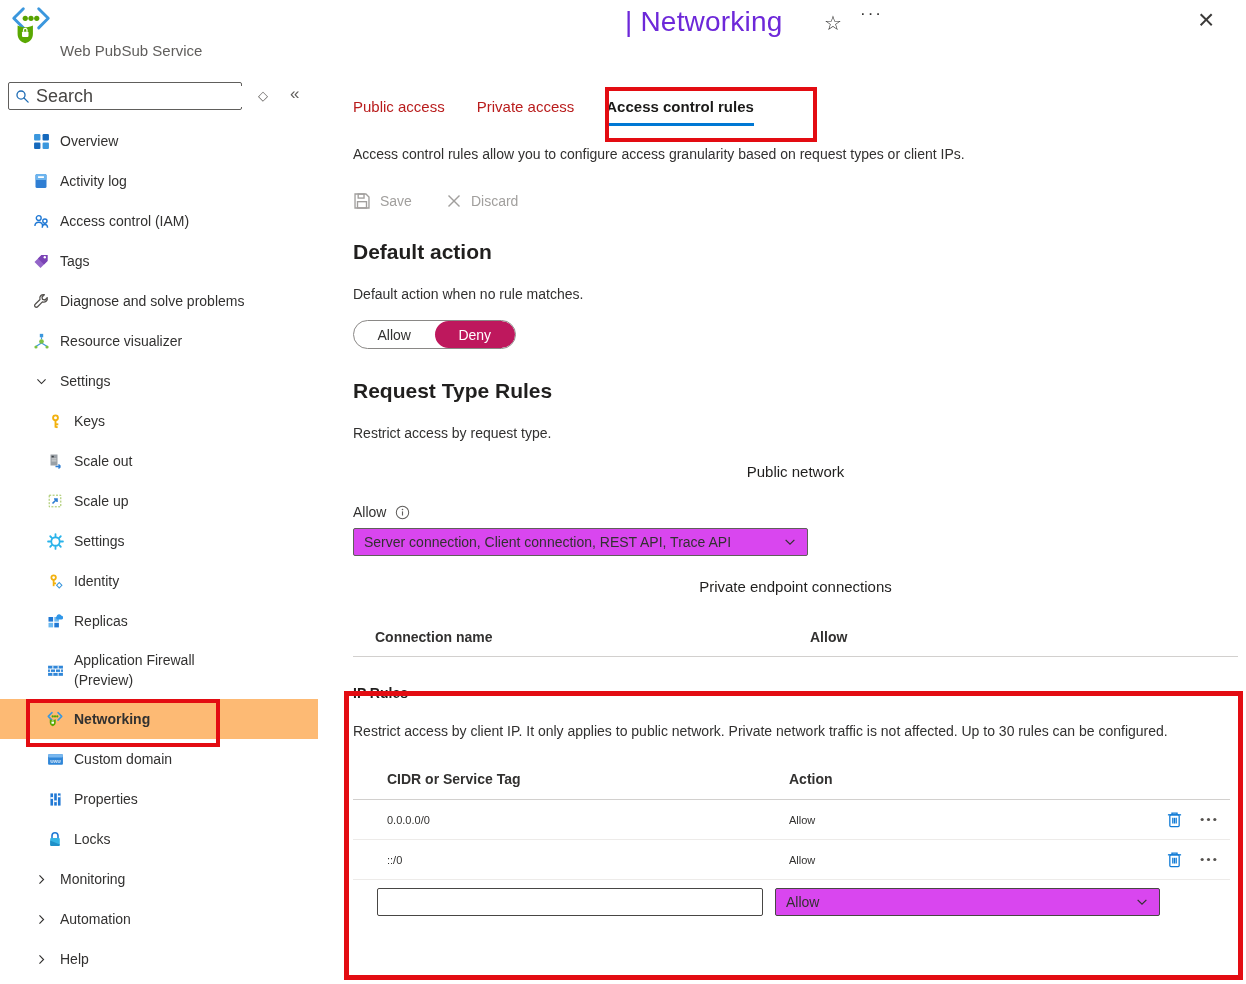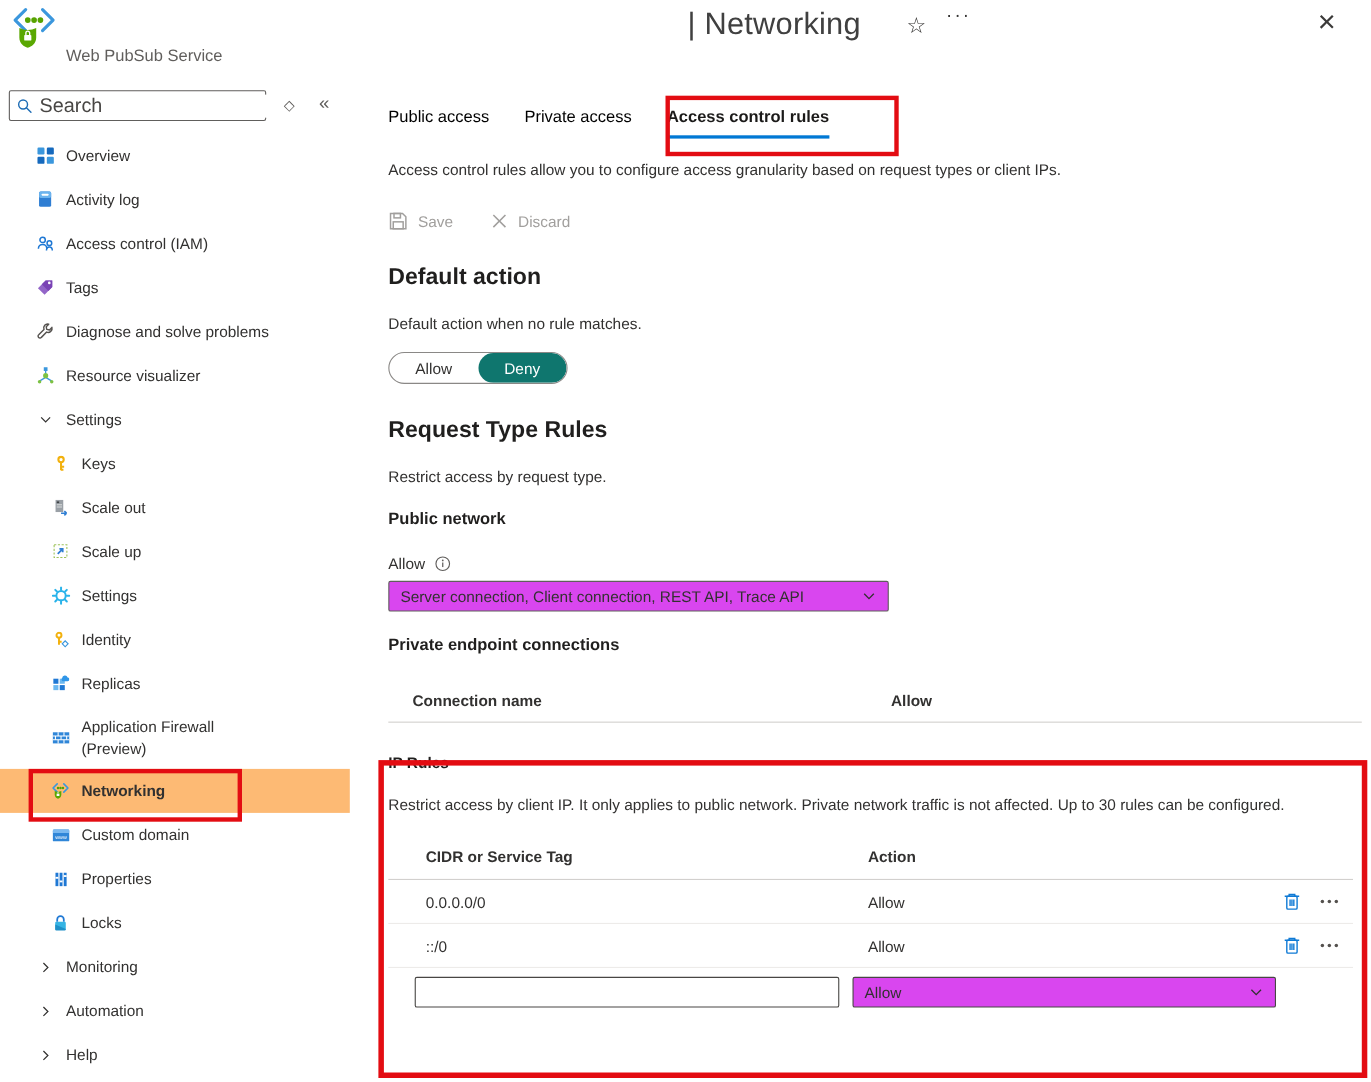--- a/index.html
+++ b/index.html
@@ -6,21 +6,21 @@
   html,body { width:1246px; height:984px; }
   body {
     font-family:"Liberation Sans","DejaVu Sans",sans-serif;
     color:#323130; background:#fff; position:relative; overflow:hidden;
     font-size:14px;
   }
   
   .hdr { position:absolute; top:0; left:0; right:0; height:66px; background:#fff; }
   .logo { position:absolute; left:8px; top:2px; }
   .app-title { position:absolute; left:60px; top:42px; font-size:15px; color:#605e5c; }
-  .page-title { position:absolute; left:625px; top:6px; font-size:28px; color:#404040; letter-spacing:.2px; }
+  .page-title { position:absolute; left:625px; top:6px; font-size:28px; color:#6d28d9; letter-spacing:.2px; }
   .hdr-star { position:absolute; left:824px; top:11px; font-size:20px; color:#323130; cursor:pointer; }
   .hdr-more { position:absolute; left:860px; top:4px; font-size:17px; color:#323130; letter-spacing:2px; cursor:pointer; }
   .hdr-close { position:absolute; left:1198px; top:4px; font-size:28px; color:#3b3a39; cursor:pointer; font-weight:300; }
   
   .sidebar { position:absolute; top:66px; left:0; width:318px; bottom:0; background:#fff; }
   .search-row { position:relative; height:55px; }
   .search-box { position:absolute; left:8px; top:16px; width:234px; height:28px;
     border:1px solid #605e5c; border-radius:2px; display:flex; align-items:center; padding:0 6px; }
   .search-box input { border:none; outline:none; flex:1; font-size:18px; margin-left:6px;
     font-family:inherit; color:#6d28d9; }
@@ -34,48 +34,48 @@
   .nav-item .nicon { width:18px; height:18px; display:flex; align-items:center; justify-content:center; flex:none; }
   .nav-item .nlabel { margin-left:10px; font-size:14px; color:#323130; }
   .nav-item.tall { height:58px; }
   .nav-item.tall .nlabel { max-width:152px; line-height:1.45; }
   .nav-item.active { background:#fdba74; }
   .nav-item.active .nlabel { font-weight:700; }
   .chev { width:18px; height:18px; display:flex; align-items:center; justify-content:center; flex:none; }
   
   .main { position:absolute; top:66px; left:318px; right:0; bottom:0; padding:0 8px 0 35px; }
   .tabs { display:flex; gap:32px; margin-top:32px; }
-  .tab { font-size:15px; padding-bottom:8px; border-bottom:3px solid transparent; cursor:pointer; color:#000000; }
+  .tab { font-size:15px; padding-bottom:8px; border-bottom:3px solid transparent; cursor:pointer; color:#b91c1c; }
   .tab.active { font-weight:700; border-bottom-color:#0078d4; color:#1b1a19; }
   .tab-desc { margin-top:20px; font-size:14px; color:#323130; }
   .cmdbar { display:flex; gap:34px; margin-top:30px; align-items:center; }
   .cmd { display:flex; align-items:center; gap:9px; color:#a19f9d; font-size:14px; cursor:default; }
   h2.sec { margin-top:30px; font-size:21px; font-weight:700; color:#201f1e; }
   .sec-desc { margin-top:22px; font-size:14px; }
   
   .toggle { margin-top:18px; width:163px; height:29px; border:1px solid #8a8886; border-radius:15px;
     display:flex; overflow:hidden; background:#fff; }
   .toggle .seg { flex:1; display:flex; align-items:center; justify-content:center; font-size:14px;
     color:#323130; cursor:pointer; border-radius:15px; }
-  .toggle .seg.selected { background:#0f766e; color:#fff; }
-  h3.subsec { margin-top:22px; font-size:15px; font-weight:700; color:#201f1e; }
+  .toggle .seg.selected { background:#be185d; color:#fff; }
+  h3.subsec { margin-top:22px; font-size:15px; font-weight:400; color:#201f1e;text-align:center; }
   .allow-row { margin-top:24px; display:flex; align-items:center; gap:9px; font-size:14px; }
   .dropdown { margin-top:8px; width:455px; height:28px; border:1px solid #605e5c; border-radius:2px;
     display:flex; align-items:center; padding:0 10px; cursor:pointer; background:#d946ef; }
   .dropdown .dval { flex:1; font-size:14px; color:#323130; }
   
   .tbl-head { display:grid; font-weight:700; font-size:14px; color:#323130; }
   .pe-head { margin-top:34px; grid-template-columns:435px 1fr; padding-left:22px; }
   .divider { border-bottom:1px solid #d2d0ce; margin-top:11px; }
   .ip-title { margin-top:28px; font-size:14px; font-weight:700; color:#201f1e; }
   .ip-desc { margin-top:20px; font-size:14px; max-width:860px; line-height:1.45; }
   .ip-head { margin-top:30px; grid-template-columns:402px 1fr; padding-left:34px; }
   .ip-divider { border-bottom:1px solid #d2d0ce; margin-top:12px; width:877px; }
   .ip-row { width:877px; height:40px; display:grid; grid-template-columns:402px 1fr auto;
-    align-items:center; padding-left:34px; border-bottom:1px solid #edebe9; font-size:14px; }
+    align-items:center; padding-left:34px; border-bottom:1px solid #edebe9; font-size:11px; }
   .row-icons { display:flex; align-items:center; gap:16px; padding-right:12px; }
   .row-icons .ric { cursor:pointer; display:flex; align-items:center; }
   .ip-new { margin-top:8px; display:flex; gap:12px; padding-left:24px; }
   .ip-new input { width:386px; height:28px; border:1px solid #484644; border-radius:2px;
     padding:0 8px; font-family:inherit; font-size:14px; outline:none; }
   .ip-new .dropdown { margin-top:0; width:385px; border-color:#484644; }
   
   .anno { position:absolute; border:4px solid #e30c12; pointer-events:none; z-index:10; }
   .anno-tab { left:605px; top:87px; width:212px; height:55px; }
   .anno-nav { left:26px; top:699px; width:194px; height:48px; }

